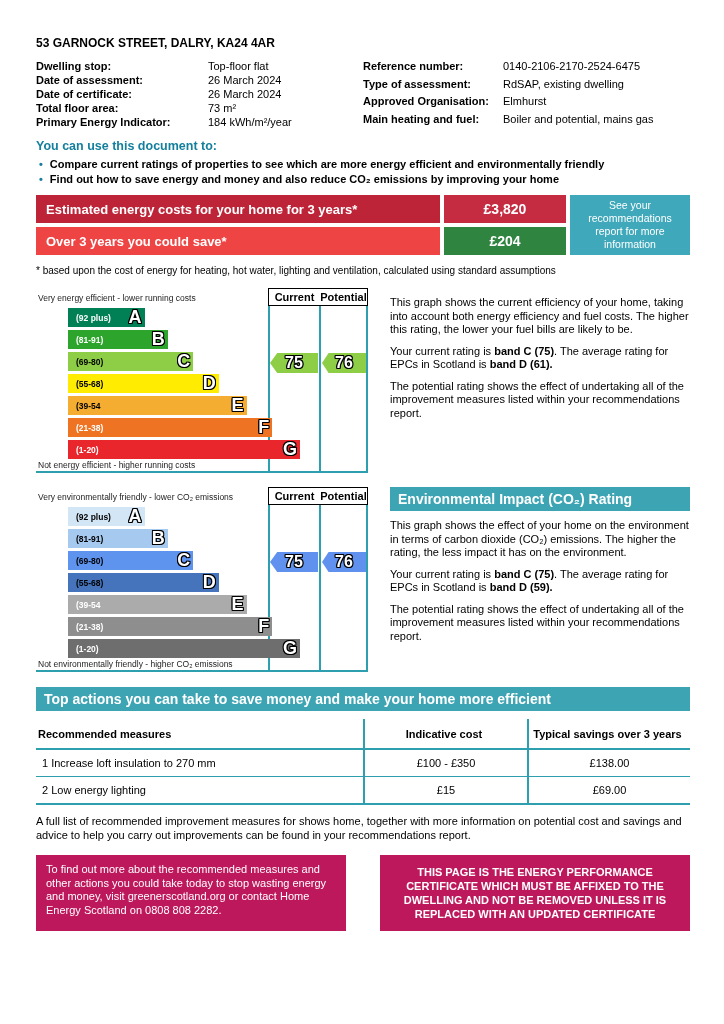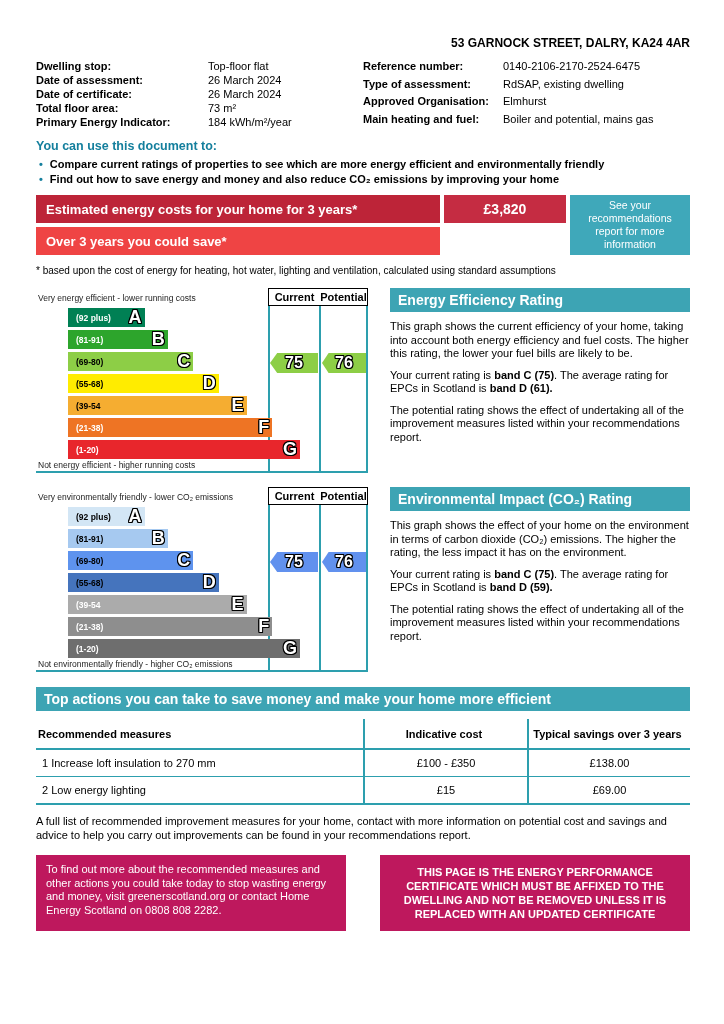--- a/index.html
+++ b/index.html
@@ -6,21 +6,21 @@
   html,body { background:#ffffff; }
   body { font-family:"Liberation Sans","DejaVu Sans",sans-serif; color:#000; }
   .page { position:relative; width:724px; height:1024px; background:#fff; padding:24px 34px 0 36px; overflow:hidden; }
 
   
   .header { height:54px; background:#13798b; color:#fff; display:flex; justify-content:space-between; align-items:center; padding:0 12px 0 14px; }
   .header .title { font-size:19px; font-weight:bold; }
   .header .subtitle { font-size:11px; margin-top:4px; }
   .header .region { font-size:26px; font-weight:bold; margin-right:4px; }
 
-  .address { font-size:12px; font-weight:bold; margin-top:12px;text-align:right; }
+  .address { font-size:12px; font-weight:bold; margin-top:12px; }
 
   
   .details { display:flex; margin-top:9px; font-size:11px; line-height:14px; }
   .details-col { width:50%; display:grid; grid-template-columns:172px 1fr; }
   .details-col.right { grid-template-columns:140px 1fr; }
   .details-col .lbl { font-weight:bold; }
   .details-col.right .val { max-width:158px; }
 
   .usage-heading { color:#147f9d; font-weight:bold; font-size:12.5px; margin-top:10px; }
   .bullets { margin-top:4px; }
@@ -137,20 +137,21 @@
       <div class="cost-row">
         <div class="cost-bar red">
             <span>Estimated energy costs for your home for 3 years*</span>
           </div>
         <div class="cost-value red2">£3,820</div>
       </div>
       <div class="cost-row">
         <div class="cost-bar green">
             <span>Over 3 years you could save*</span>
           </div>
+        <div class="cost-value green2">£204</div>
       </div>
     </div>
     <div class="cost-info">See your recommendations report for more information</div>
   </div>
   <div class="footnote">* based upon the cost of energy for heating, hot water, lighting and ventilation, calculated using standard assumptions</div>
 
   <div class="section-row">
     <div class="chart">
       <div class="chart-top-label">Very energy efficient - lower running costs</div>
       <div class="chart-col-head head-current">Current</div>
@@ -201,21 +202,20 @@
               <span class="band-letter">G</span>
             </div>
           </div>
         </div>
       <div class="arrow arrow-current" style="top: 65px; background: rgb(141, 206, 70);">75</div>
       <div class="arrow arrow-potential" style="top: 65px; background: rgb(141, 206, 70);">76</div>
       <div class="chart-bottom-label">Not energy efficient - higher running costs</div>
       <div class="chart-bottom-line"></div>
     </div>
     <div class="section-text">
-      <div class="section-banner">Energy Efficiency Rating</div>
       <p>This graph shows the current efficiency of your home, taking into account both energy efficiency and fuel costs. The higher this rating, the lower your fuel bills are likely to be.</p>
       <p><span>Your current rating is </span><strong>band C (75)</strong><span>. The average rating for EPCs in Scotland is </span><strong>band D (61).</strong></p>
       <p>The potential rating shows the effect of undertaking all of the improvement measures listed within your recommendations report.</p>
     </div>
   </div>
 
   <div class="section-row second">
     <div class="chart">
       <div class="chart-top-label">Very environmentally friendly - lower CO₂ emissions</div>
       <div class="chart-col-head head-current">Current</div>
@@ -292,21 +292,21 @@
         <div>1 Increase loft insulation to 270 mm</div>
         <div>£100 - £350</div>
         <div>£138.00</div>
       </div>
       <div class="tr body2">
         <div>2 Low energy lighting</div>
         <div>£15</div>
         <div>£69.00</div>
       </div>
     </div>
-    <div class="actions-note">A full list of recommended improvement measures for your home, contact with more information on potential cost and savings and advice to help you carry out improvements can be found in your recommendations report.</div>
+    <div class="actions-note">A full list of recommended improvement measures for shows home, together with more information on potential cost and savings and advice to help you carry out improvements can be found in your recommendations report.</div>
   </div>
 
   <div class="footer-row">
     <div class="footer-box">To find out more about the recommended measures and other actions you could take today to stop wasting energy and money, visit greenerscotland.org or contact Home Energy Scotland on 0808 808 2282.</div>
     <div class="footer-box right">THIS PAGE IS THE ENERGY PERFORMANCE CERTIFICATE WHICH MUST BE AFFIXED TO THE DWELLING AND NOT BE REMOVED UNLESS IT IS REPLACED WITH AN UPDATED CERTIFICATE</div>
   </div>
 
 </div>
 
 </body></html>

